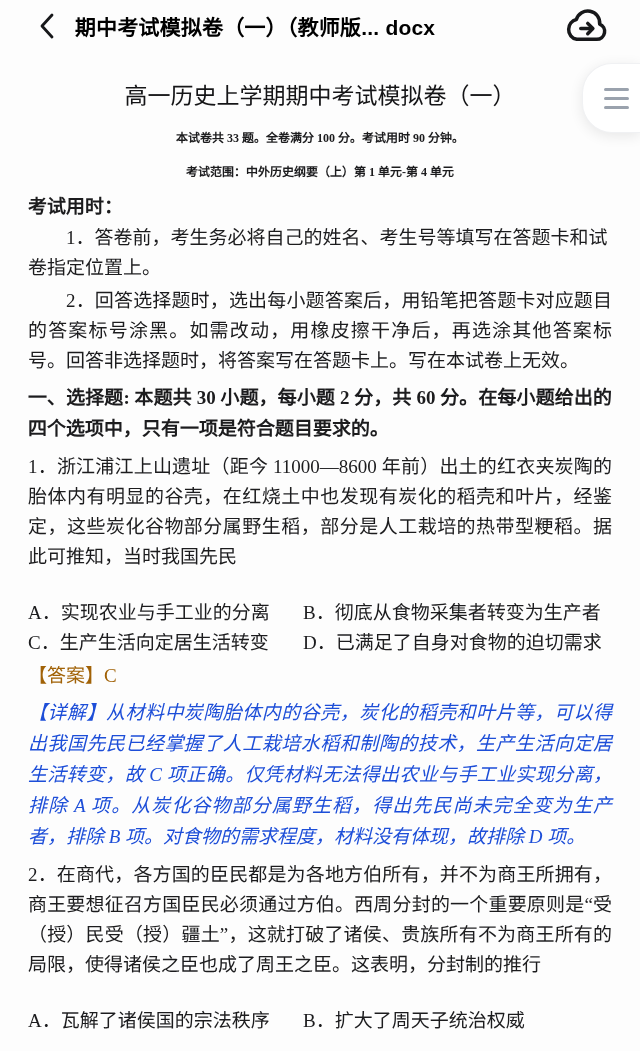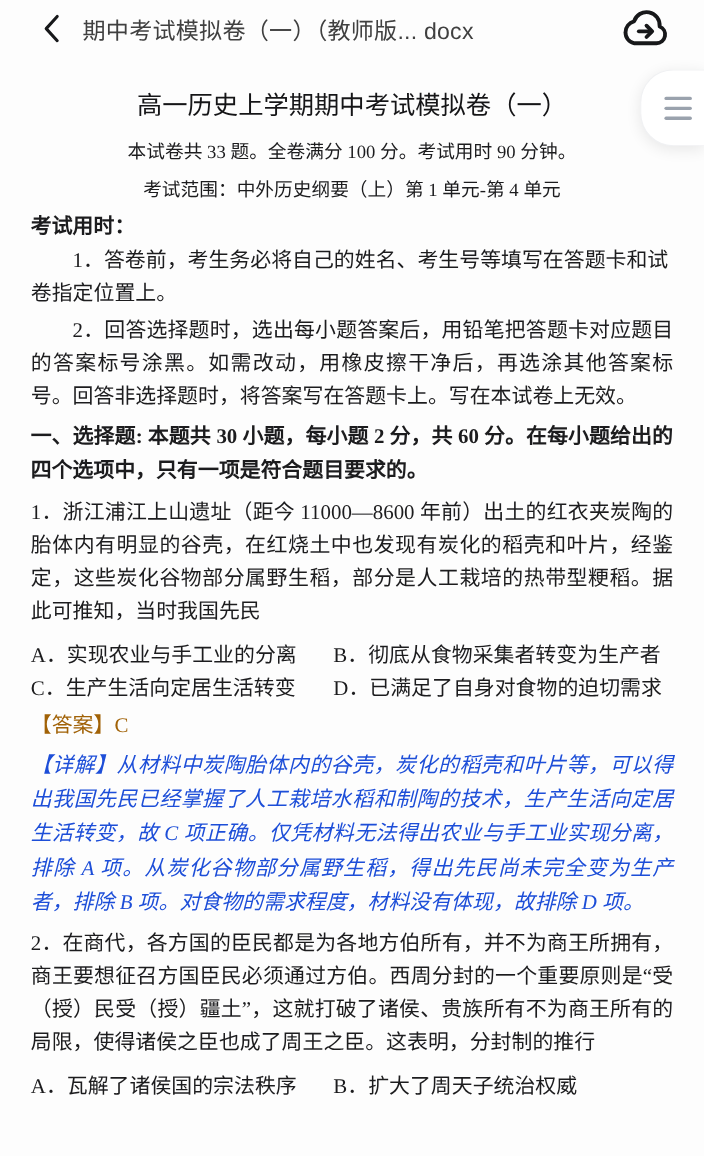--- a/index.html
+++ b/index.html
@@ -11,49 +11,49 @@
     color:#1c1c1e;
   }
   
   .topbar {
     position:relative; height:52px; display:flex; align-items:center;
     padding:0 30px 0 36px; background:#fdfdfd;
     font-family:"Liberation Sans","DejaVu Sans",sans-serif;
   }
   .back-btn { width:26px; height:30px; display:flex; align-items:center; cursor:pointer; flex:0 0 auto; }
   .topbar-title {
-    margin-left:13px; font-size:21px; color:#404040; letter-spacing:.2px;
-    white-space:nowrap; overflow:hidden; flex:1 1 auto;
+    margin-left:13px; font-size:21px; color:#000000; letter-spacing:.2px;
+    white-space:nowrap; overflow:hidden; flex:1 1 auto;font-weight:bold;
   }
   .share-btn { flex:0 0 auto; margin-left:8px; width:46px; height:40px; display:flex; align-items:center; justify-content:center; cursor:pointer; }
   
   .fab {
     position:absolute; top:63px; right:0; width:58px; height:70px;
     background:#ffffff; border:1px solid #f0f1f3; border-right:none;
     border-radius:30px 0 0 30px;
     box-shadow:0 3px 14px rgba(0,0,0,.09);
     display:flex; flex-direction:column; justify-content:center; align-items:center;
     padding-left:10px; gap:6px; cursor:pointer;
   }
   .fab .bar { width:25px; height:3px; background:#9aa2ad; border-radius:2px; }
   
   .doc { padding:30px 28px 0 28px; font-size:19px; line-height:30px; }
   .doc-title {
     text-align:center; font-size:23px; line-height:30px; font-weight:normal;
     margin-bottom:14px; color:#151517;
   }
-  .meta { text-align:center; font-size:17px; line-height:25px; font-weight:normal; margin-bottom:9px; }
+  .meta { text-align:center; font-size:12px; line-height:25px; font-weight:bold; margin-bottom:9px; }
   .meta:last-of-type { margin-bottom:0; }
   .notice-head { font-weight:bold; line-height:26px; margin-top:8px; }
   .n-item { text-indent:2em; margin-top:3px; }
   .just { text-align:justify; }
   .section-head { font-weight:bold; margin-top:6px; line-height:31px; }
   .stem { margin-top:8px; line-height:30px; }
   .opts { display:grid; grid-template-columns:275px auto; line-height:30px; }
-  .opts.first { margin-top:10px; }
+  .opts.first { margin-top:26px; }
   .ans { color:#a16207; line-height:26px; margin-top:5px; }
   .expl { color:#1d4ed8; line-height:31px; margin-top:8px; text-align:justify;font-style:italic; }
 </style>
 </head>
 <body>
 
 <div class="screen">
 
   <header class="topbar">
     <span class="back-btn">

